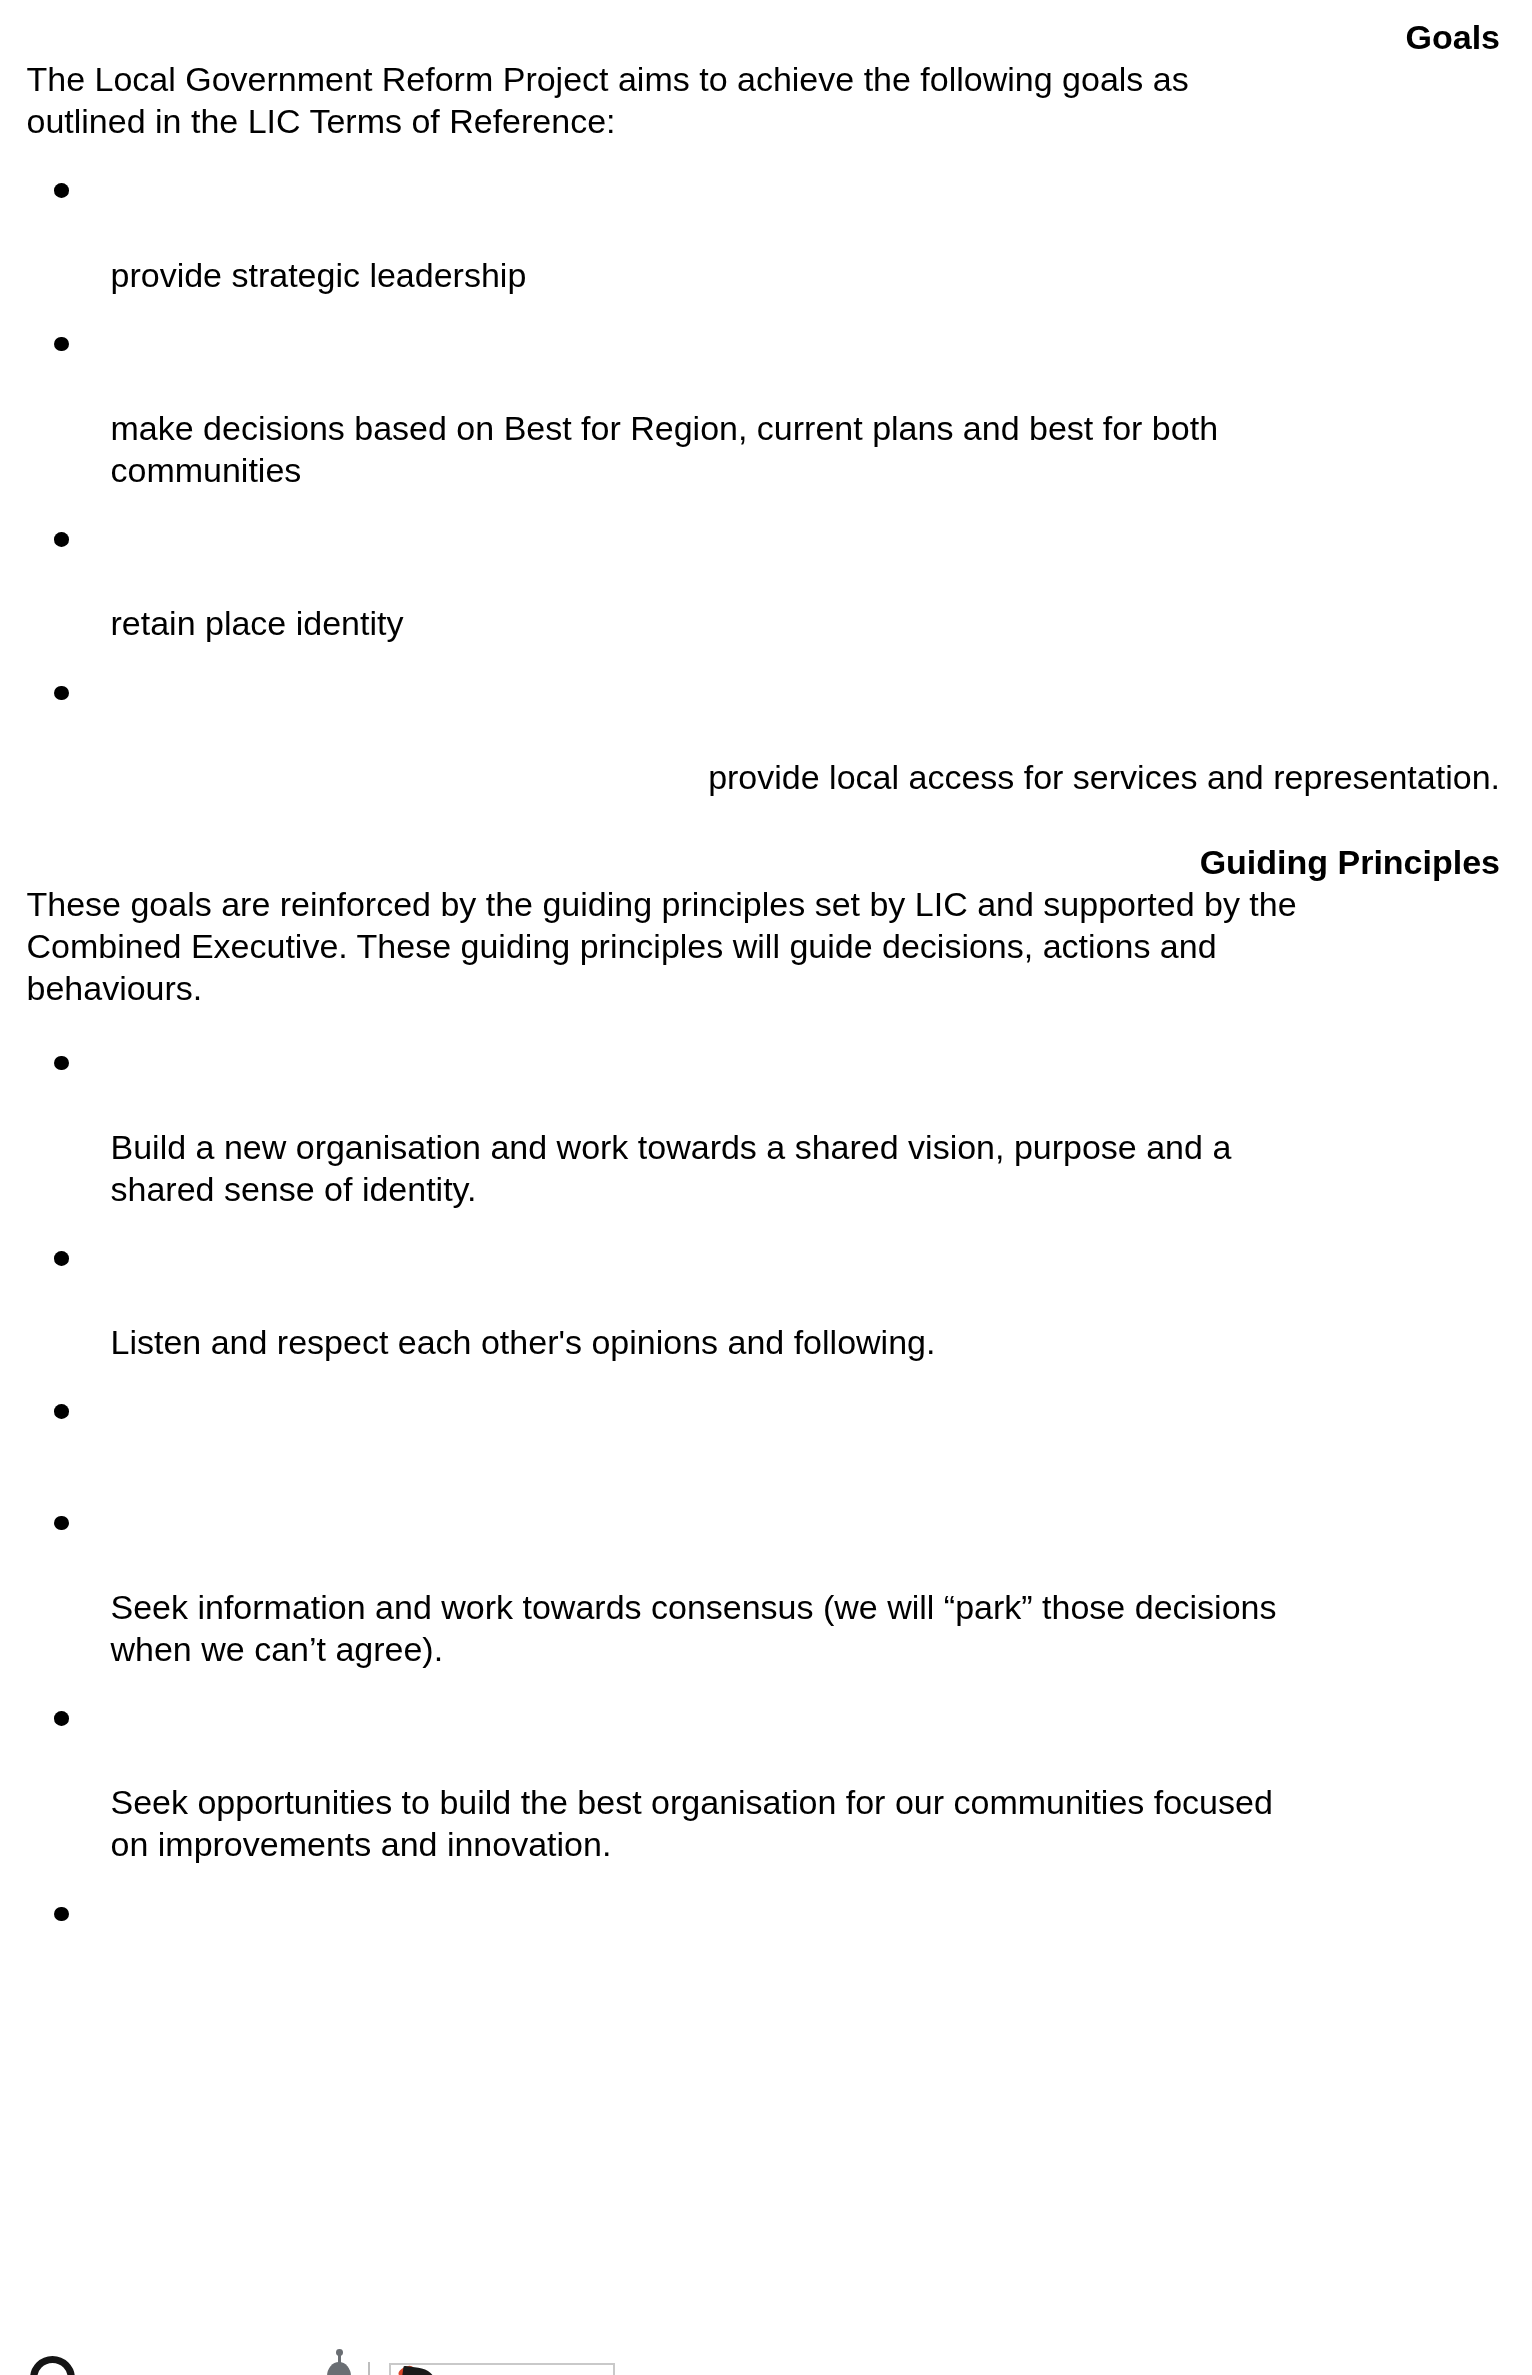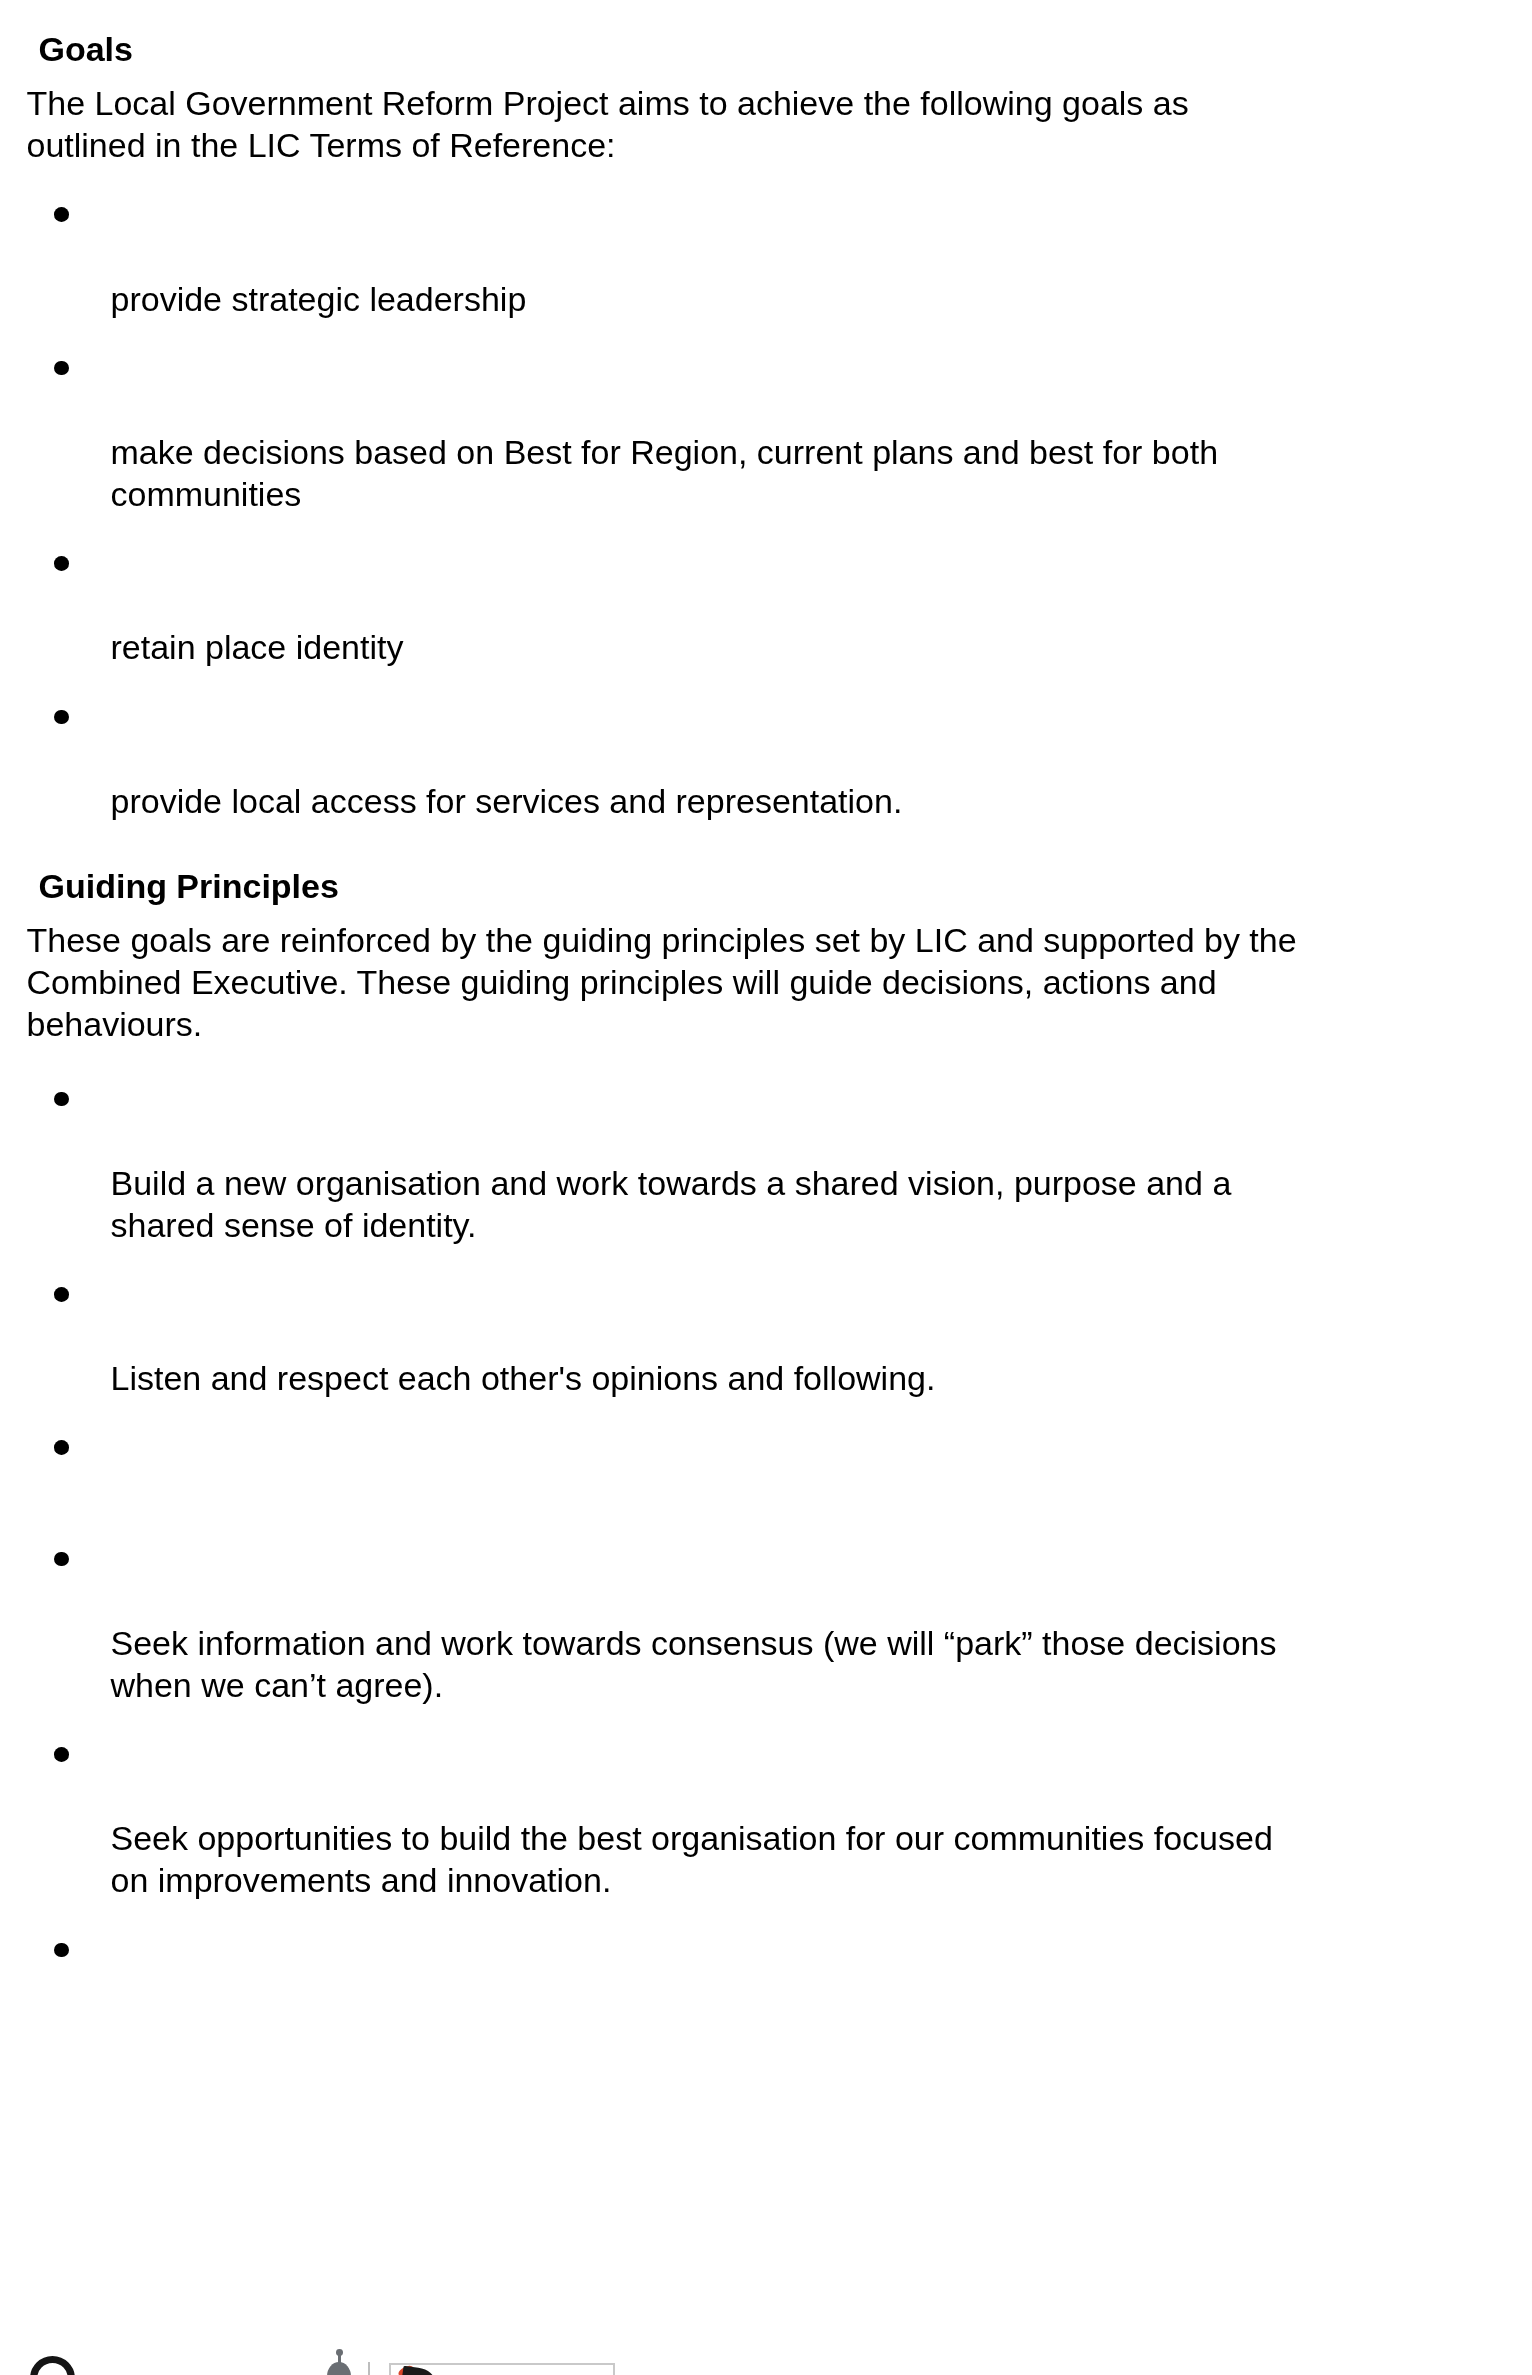--- a/index.html
+++ b/index.html
@@ -14,38 +14,39 @@
     font-size: 34px;
     line-height: 42px;
   }
   .page {
     position: absolute;
     top: 0; left: 0; right: 0; bottom: 0;
     padding: 15.7px 33px 0 26.5px;
   }
   .heading {
     font-weight: bold;
-    margin: 12px;
+    margin: 0;
     font-size: 34px;
     line-height: 42px;
+    text-align: right;
   }
   .h-gp { margin-top: 43px; }
   .intro {
     margin: 0;
     white-space: pre-line;
   }
   .bullet-list { margin-top: 28px; }
   .bullet-list.second { margin-top: 33px; }
   .bullet-item {
     position: relative;
     padding-left: 84px;
     margin-bottom: 27.4px;
     white-space: pre-line;
   }
-  .bullet-list .bullet-item:last-child { margin-bottom: 0; }
+  .bullet-list .bullet-item:last-child { margin-bottom: 0; text-align: right; }
   .dot {
     position: absolute;
     left: 27.4px;
     top: 13.7px;
     width: 14.7px;
     height: 14.7px;
     background: #000;
     border-radius: 50%;
   }
 

